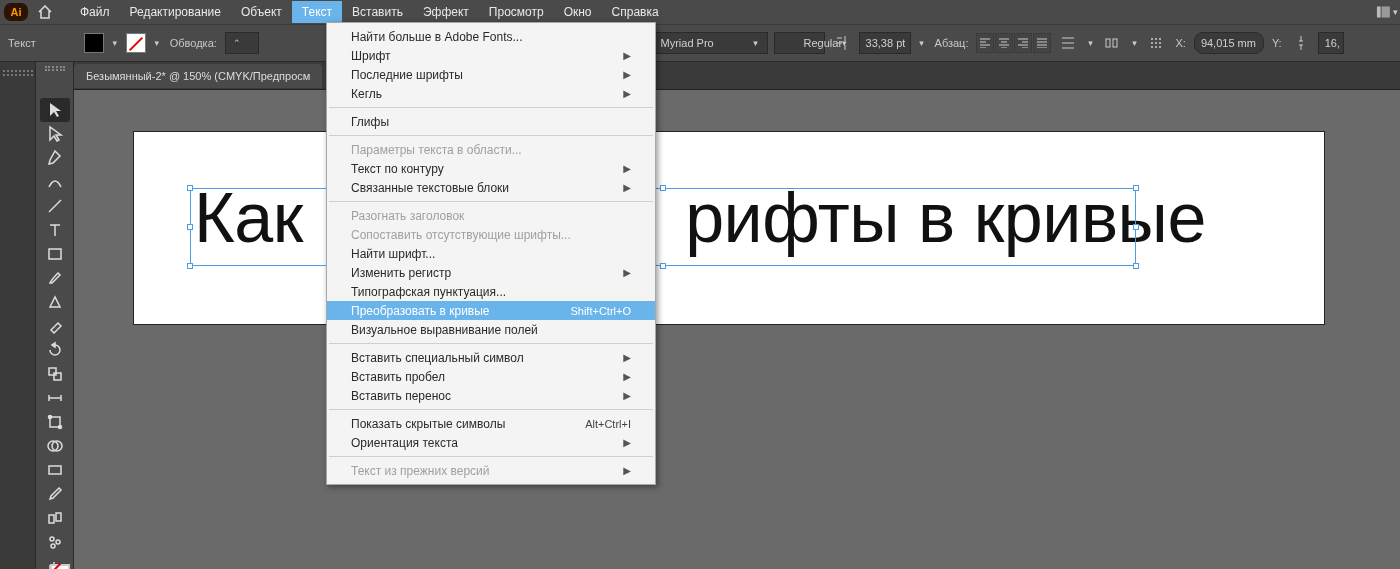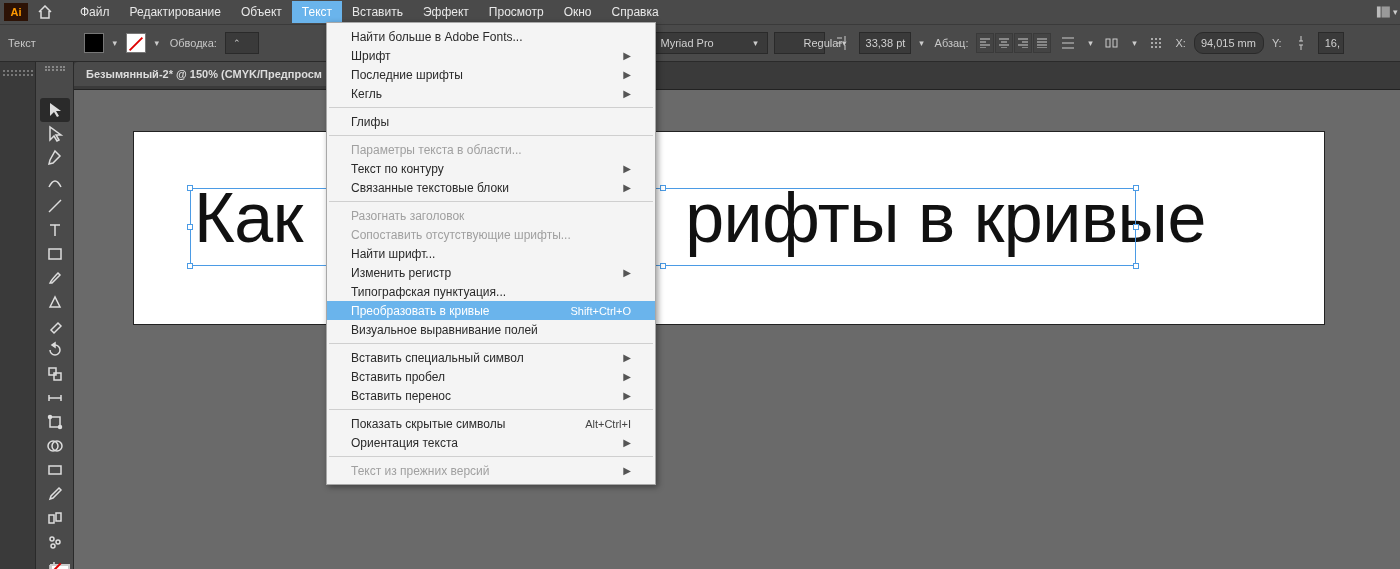--- a/index.html
+++ b/index.html
@@ -1,20 +1,20 @@
 <!DOCTYPE html>
 <html><head>
 <meta charset="utf-8">
 <style>
   * { margin: 0; padding: 0; box-sizing: border-box; font-family: "Segoe UI", Tahoma, sans-serif; user-select: none; }
   body { width: 1400px; height: 569px; background: #f5f5f5; overflow: hidden; position: relative; }
   .app { position: absolute; inset: 0; background: #4a4a4a; }
   
   .menubar { height: 24px; background: #4a4a4a; display: flex; align-items: center; padding-left: 4px; font-size: 12px; color: #e8e8e8; }
-  .ai-logo { width: 24px; height: 18px; background: #2c1205; color: #ff9a00; font-weight: 700; font-size: 11px; display: flex; align-items: center; justify-content: center; border-radius: 0; margin-right: 6px; }
+  .ai-logo { width: 24px; height: 18px; background: #2c1205; color: #ff9a00; font-weight: 700; font-size: 11px; display: flex; align-items: center; justify-content: center; border-radius: 7px; margin-right: 6px; }
   .home-icon { width: 22px; height: 18px; display: flex; align-items: center; justify-content: center; margin-right: 14px; }
   .menu-item { padding: 4px 10px; cursor: default; }
   .menu-item.open { background: #6ab4ec; color: #fff; }
   .menubar .spacer { flex: 1; }
   .panels-icon { width: 24px; height: 20px; display: flex; align-items: center; justify-content: center; margin-left: 6px; }
   
   .controlbar { height: 38px; background: #4a4a4a; border-top: 1px solid #3a3a3a; border-bottom: 1px solid #2a2a2a; display: flex; align-items: center; font-size: 11px; color: #d0d0d0; padding: 0 6px; gap: 6px; overflow: hidden; }
   .cb-box { height: 22px; padding: 0 6px; background: #3a3a3a; display: flex; align-items: center; border: 1px solid #2a2a2a; }
   .swatch { width: 20px; height: 20px; border: 1px solid #777; display: inline-block; }
   .swatch.black { background: #000; }
@@ -24,21 +24,21 @@
   .cb-label { padding: 0 2px; color: #c8c8c8; }
   .cb-gap { width: 330px; } 
   .font-select { width: 114px; }
   .weight-select { width: 51px; padding-left: 29px; }
   .num-input { width: 52px; text-align: right; padding-right: 2px; }
   .align-group { display: flex; gap: 1px; }
   .align-btn { width: 18px; height: 20px; display: flex; align-items: center; justify-content: center; border: 1px solid #3a3a3a; background: #444; }
   .mini-icon { width: 22px; height: 22px; display: flex; align-items: center; justify-content: center; }
   .xy-input { width: 70px; border-radius: 9px; }
   
-  .tabbar { height: 28px; background: #3a3a3a; display: flex; align-items: flex-start; border-bottom: 1px solid #222; font-weight: bold; }
+  .tabbar { height: 28px; background: #3a3a3a; display: flex; align-items: center; border-bottom: 1px solid #222; }
   .tab { background: #4a4a4a; color: #ddd; font-size: 11px; padding: 6px 12px; border-top-left-radius: 4px; border-top-right-radius: 4px; }
   
   .workarea { position: absolute; top: 90px; left: 74px; right: 0; bottom: 0; background: #6a6a6a; }
   
   .leftstack { position: absolute; top: 62px; left: 0; width: 74px; bottom: 0; background: #3a3a3a; display: flex; }
   .rail { width: 36px; background: #3a3a3a; border-right: 1px solid #2a2a2a; }
   .toolpanel { width: 38px; background: #4a4a4a; display: flex; flex-direction: column; align-items: center; padding-top: 36px; gap: 2px; border-right: 1px solid #2a2a2a; position: relative; }
   .toolpanel .drag { position: absolute; top: 4px; left: 0; right: 0; height: 8px; display: flex; justify-content: center; }
   .tool { width: 30px; height: 24px; display: flex; align-items: center; justify-content: center; border-radius: 3px; color: #ddd; }
   .tool.active { background: #2a2a2a; }

